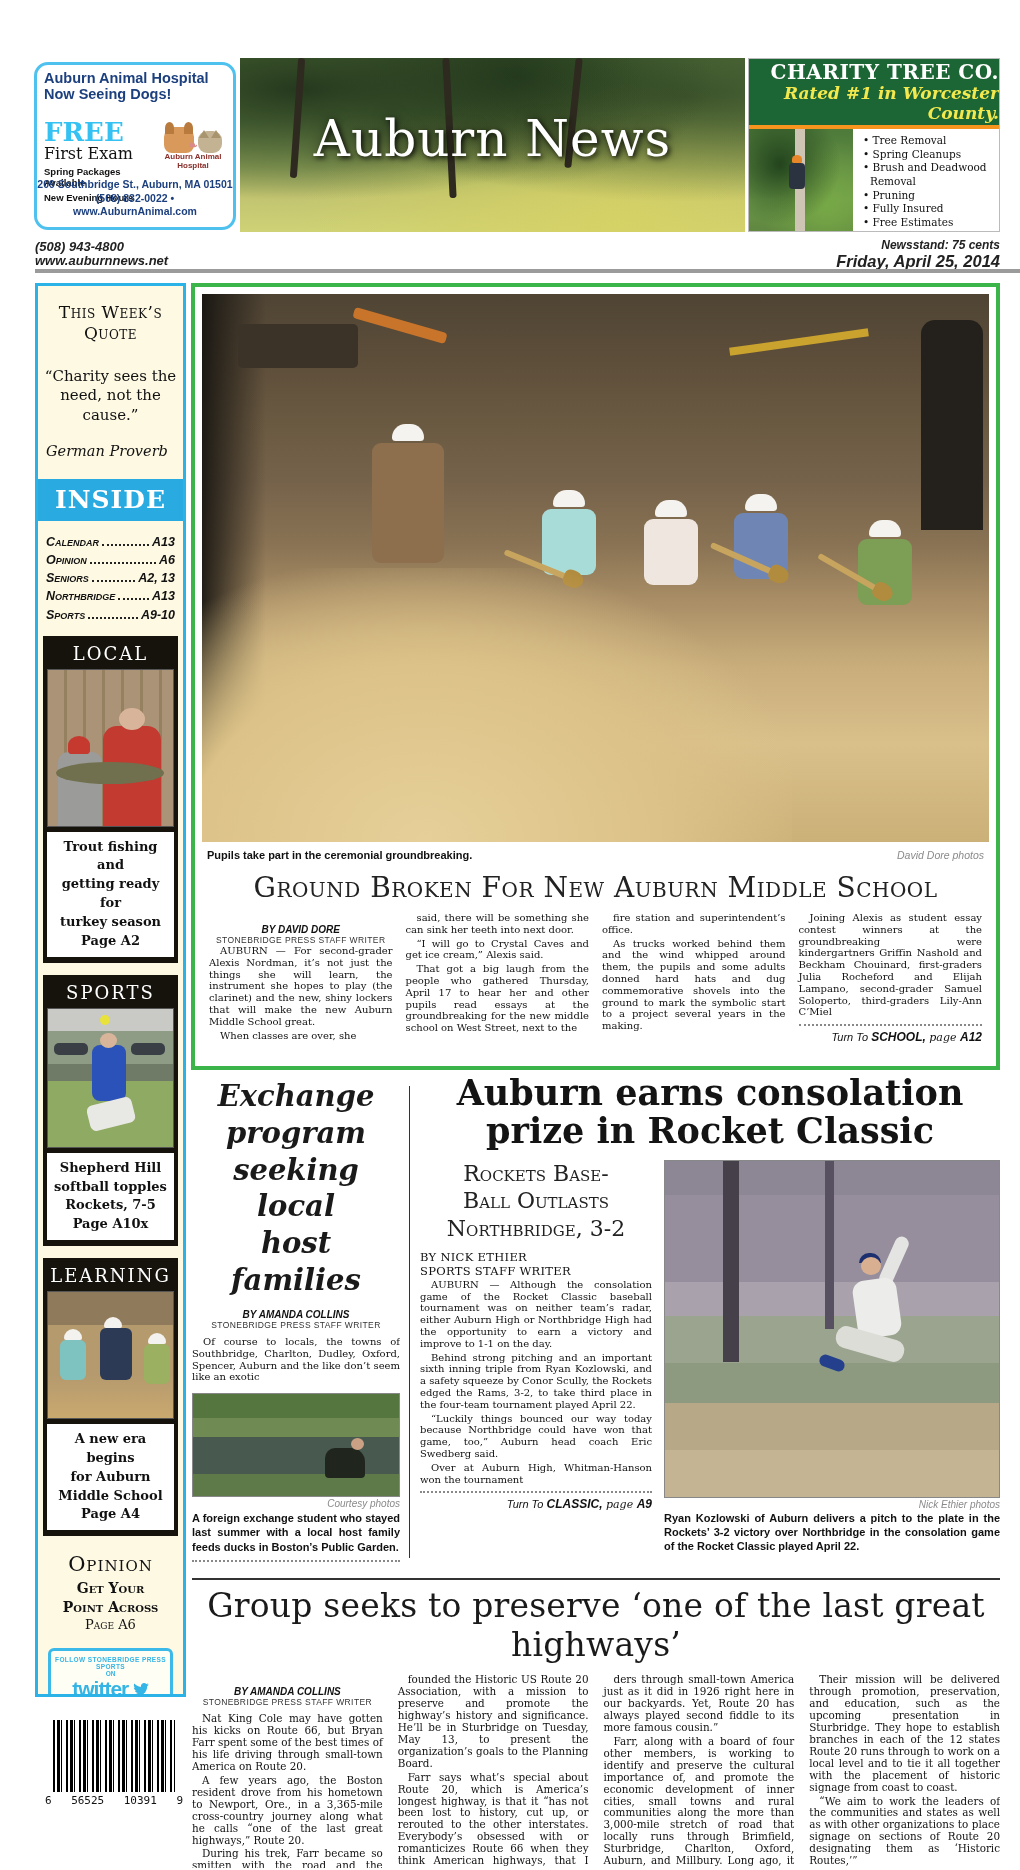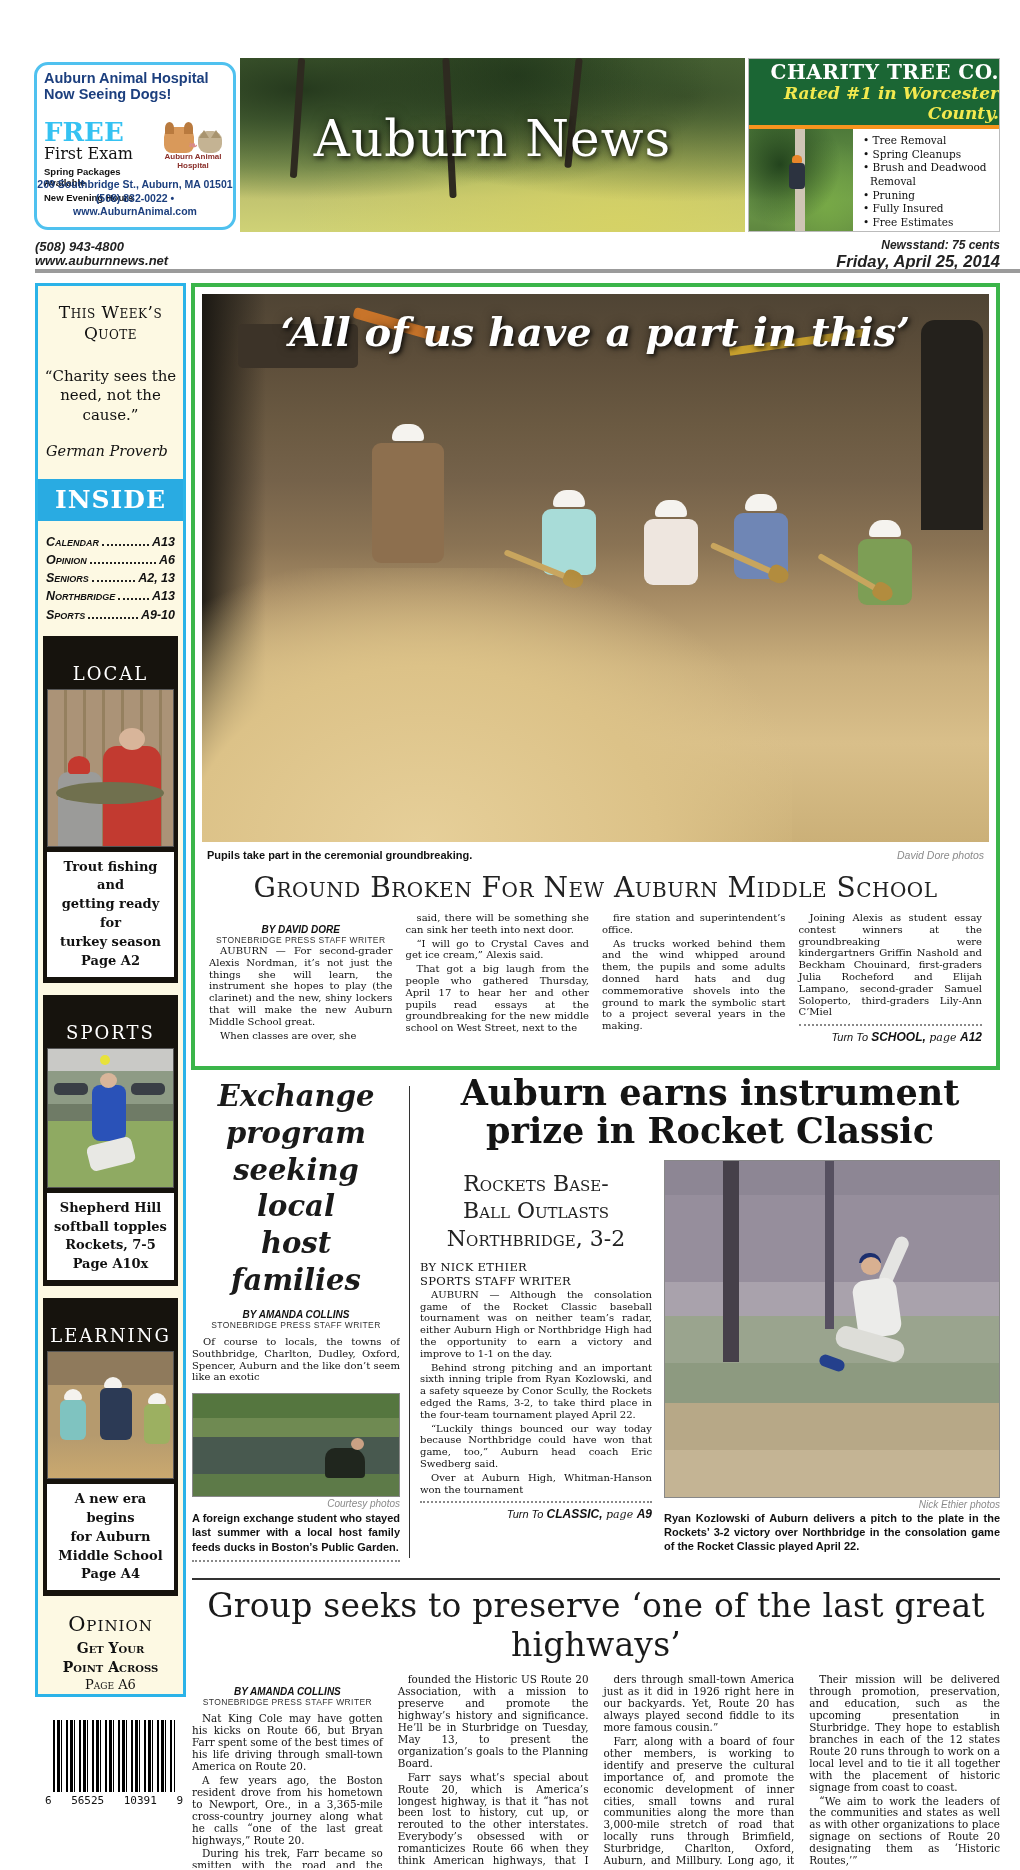--- a/index.html
+++ b/index.html
@@ -75,21 +75,21 @@
   .sb-quote{margin:22px 6px 0;font-size:15px;line-height:1.3;}
   .sb-attrib{margin:18px 8px 0;text-align:left;font-style:italic;font-size:14.5px;}
   .sb-inside{margin-top:20px;background:#29abe2;color:#fff;font-weight:bold;font-size:25px;
              font-family:"DejaVu Serif",serif;padding:6px 0 7px;letter-spacing:1px;}
   .sb-index{margin:12px 8px 0;}
   .idx{display:flex;align-items:baseline;font-family:"Liberation Sans",sans-serif;font-style:italic;
        font-weight:bold;font-size:12.5px;font-variant:small-caps;line-height:1.45;}
   .idx .dots{flex:1;border-bottom:2px dotted #222;margin:0 3px 3px;}
   .blackbox{margin:12px 5px 0;background:#16130d;padding:4px 4px 6px;}
   .bb-label{color:#fff;font-family:"DejaVu Serif",serif;font-variant:small-caps;font-size:18px;
-            letter-spacing:2px;padding:3px 0 5px;margin-top:20px;}
+            letter-spacing:2px;padding:3px 0 5px;}
   .bb-photo{width:100%;box-sizing:border-box;border:1px solid #555;}
   .bb-cap{background:#fff;margin-top:5px;padding:6px 3px;font-weight:bold;font-size:13px;line-height:1.45;
           font-family:"DejaVu Serif",serif;}
   .local-photo{height:158px;background:repeating-linear-gradient(90deg,#ab9377 0 16px,#95805f 16px 19px);position:relative;}
   .lp-man{position:absolute;right:12px;bottom:0;width:58px;height:100px;background:#c23a30;border-radius:14px 14px 0 0;}
   .lp-man::before{content:"";position:absolute;left:16px;top:-18px;width:26px;height:22px;background:#d8b59a;border-radius:50%;}
   .lp-boy{position:absolute;left:10px;bottom:0;width:44px;height:74px;background:#9b9b99;border-radius:10px 10px 0 0;}
   .lp-boy::before{content:"";position:absolute;left:10px;top:-16px;width:22px;height:18px;background:#c5392f;border-radius:50% 50% 20% 20%;}
   .lp-fish{position:absolute;left:8px;bottom:42px;width:108px;height:22px;background:#70704e;border-radius:50%;}
   .sports-photo{height:140px;position:relative;
@@ -167,21 +167,21 @@
   .ex-photo{margin-top:10px;height:102px;position:relative;border:1px solid #888;
     background:linear-gradient(180deg,#55763f 0 24%,#6f8a52 24% 42%,#48594f 42% 78%,#5d7a48 78% 100%);}
   .ex-person{position:absolute;right:34px;bottom:18px;width:40px;height:30px;background:#20261e;border-radius:10px 14px 4px 4px;}
   .ex-person::before{content:"";position:absolute;left:26px;top:-10px;width:13px;height:12px;background:#caa184;border-radius:50%;}
   .ex-credit{text-align:right;font-family:"Liberation Sans",sans-serif;font-style:italic;font-size:10px;color:#8a8a8a;margin-top:1px;}
   .ex-cap{font-family:"Liberation Sans",sans-serif;font-weight:bold;font-size:11px;line-height:1.3;text-align:justify;margin-top:2px;}
   .v-divider{left:409px;top:1086px;width:1px;height:472px;background:#333;}
   .rocket{left:420px;top:1074px;width:580px;height:500px;overflow:hidden;}
   .rk-headline{text-align:center;font-weight:bold;font-size:35px;line-height:1.08;color:#141414;}
   .rk-row{display:flex;gap:12px;margin-top:10px;}
-  .rk-left{width:232px;flex:none;margin-top:10px;}
+  .rk-left{width:232px;flex:none;}
   .rk-sub{text-align:center;font-variant:small-caps;font-size:22px;line-height:1.25;color:#222;}
   .rk-by{margin-top:8px;font-size:11.5px;line-height:1.25;letter-spacing:.3px;}
   .rk-right{flex:1;}
   .rk-photo{height:336px;position:relative;border:1px solid #888;overflow:hidden;
     background:linear-gradient(180deg,#8d8694 0 10%,#968e9c 10% 36%,#a9a2ac 36% 46%,#9aa48e 46% 60%,#8d9a80 60% 72%,#b7a887 72% 86%,#c4b494 86% 100%);}
   .rk-trunk{position:absolute;left:58px;top:0;width:16px;height:60%;background:#46404a;}
   .rk-trunk2{position:absolute;left:160px;top:0;width:9px;height:50%;background:#565060;}
   .pt-torso{position:absolute;left:190px;top:118px;width:44px;height:58px;background:#ececea;border-radius:12px;transform:rotate(-8deg);}
   .pt-arm{position:absolute;left:222px;top:74px;width:14px;height:52px;background:#e4e4e2;border-radius:7px;transform:rotate(24deg);}
   .pt-head{position:absolute;left:196px;top:96px;width:20px;height:18px;background:#d8b091;border-radius:50%;}
@@ -407,21 +407,20 @@
         </div>
       <div class="kid k4">
           <div class="kb"></div>
         </div>
       <div class="kid k5">
           <div class="kb"></div>
         </div>
       <div class="shovel s1"></div>
       <div class="shovel s2"></div>
       <div class="shovel s3"></div>
-      <div class="lead-overlay">‘All of us have a part in this’</div>
     </div>
     <div class="cap-row">
       <span class="pcap">Pupils take part in the ceremonial groundbreaking.</span>
       <span class="pcredit">David Dore photos</span>
     </div>
     <h1 class="lead-headline" style="margin:10px 0 0;font-weight:normal;">Ground Broken For New Auburn Middle School</h1>
     <div class="lead-cols body-txt">
       <div class="col">
         <div class="byline">BY DAVID DORE</div>
         <div class="byorg">STONEBRIDGE PRESS STAFF WRITER</div>
@@ -465,21 +464,21 @@
     <div class="ex-cap">A foreign exchange student who stayed last summer with a local host family feeds ducks in Boston’s Public Garden.</div>
     <div class="turnto">
       
     </div>
   </section>
 
   <div class="abs v-divider"></div>
 
   <section class="abs rocket">
     <div class="rk-headline">
-      <div>Auburn earns instrument</div>
+      <div>Auburn earns consolation</div>
       <div>prize in Rocket Classic</div>
     </div>
     <div class="rk-row">
       <div class="rk-left">
         <div class="rk-sub">
           <div>Rockets Base-</div>
           <div>Ball Outlasts</div>
           <div>Northbridge, 3-2</div>
         </div>
         <div class="rk-by">

